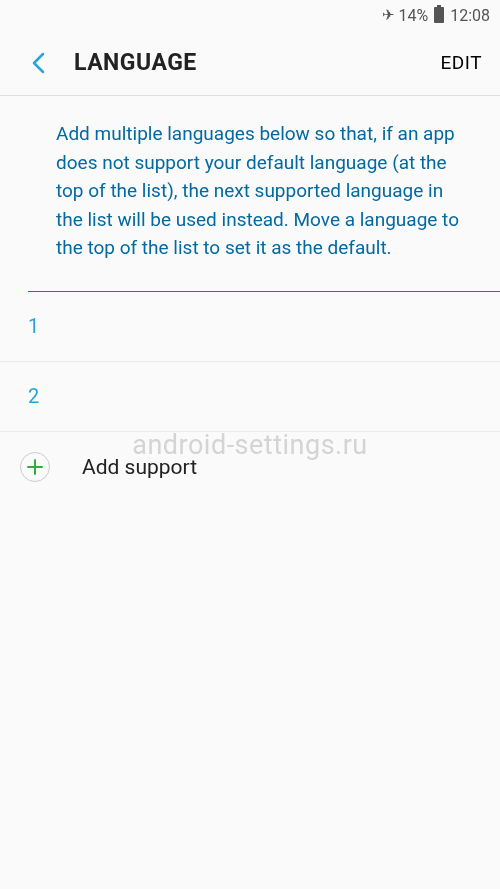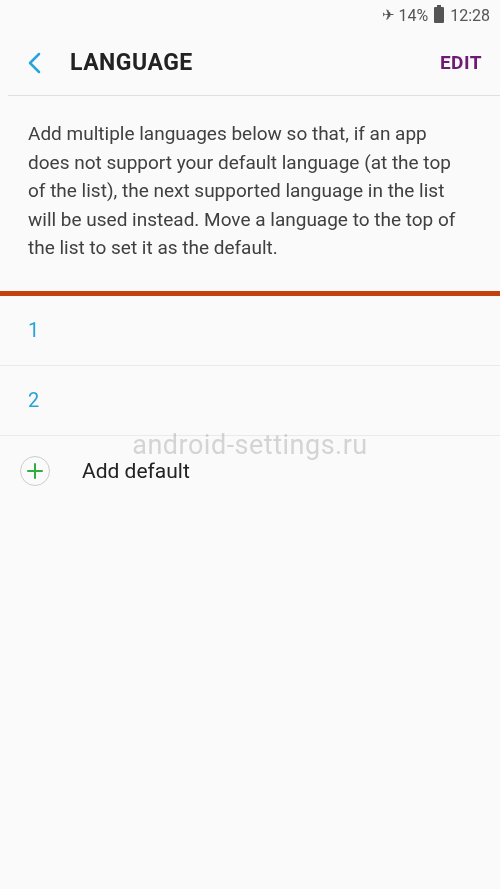--- a/index.html
+++ b/index.html
@@ -37,52 +37,52 @@
     top: -2px;
     left: 3px;
     width: 4px;
     height: 2px;
     background: #555;
   }
   .header {
     height: 66px;
     display: flex;
     align-items: center;
-    padding: 0 18px 0 12px;
+    padding: 0 18px 0 24px;
     border-bottom: 1px solid #e0e0e0;
-    margin-left: 8px;
   }
   .back-btn {
     width: 28px;
     height: 28px;
     display: flex;
     align-items: center;
     justify-content: center;
     margin-right: 22px;
   }
   .back-btn svg { width: 14px; height: 22px; }
   .header-title {
     font-size: 23px;
     font-weight: 700;
     color: #222;
     letter-spacing: 0.5px;
     flex: 1;
   }
   .edit-btn {
     font-size: 19px;
-    font-weight: 700;
-    color: #701a75;
+    font-weight: 400;
+    color: #000000;
     letter-spacing: 0.5px;
   }
   .description {
     padding: 24px 28px 28px 28px;
     font-size: 19px;
     line-height: 1.5;
-    color: #404040;
-    border-bottom: 5px solid #c2410c;
+    color: #0369a1;
+    border-bottom: 1px solid #c2410c;
+    margin-left: 28px;
   }
   .lang-row {
     height: 70px;
     display: flex;
     align-items: center;
     padding: 0 28px;
     border-bottom: 1px solid #eaeaea;
     font-size: 21px;
     color: #222;
   }
@@ -122,21 +122,21 @@
     white-space: nowrap;
   }
 </style>
 </head>
 <body>
 
 <div class="status-bar">
   <span class="airplane">✈</span>
   <span>14%</span>
   <span class="battery-icon"></span>
-  <span>12:28</span>
+  <span>12:08</span>
 </div>
 
 <div class="header">
   <div class="back-btn">
     <svg viewBox="0 0 14 22">
       <polyline points="12,2 3,11 12,20" stroke="#27a4d9" stroke-width="2.5" fill="none" stroke-linecap="round" stroke-linejoin="round"></polyline>
     </svg>
   </div>
   <div class="header-title">LANGUAGE</div>
   <div class="edit-btn">EDIT</div>
@@ -152,16 +152,16 @@
   <span class="lang-num">2</span>
 </div>
 
 <div class="add-row">
   <span class="plus-icon">
     <svg viewBox="0 0 16 16">
       <line x1="8" y1="1" x2="8" y2="15" stroke="#2eae3e" stroke-width="2" stroke-linecap="round"></line>
       <line x1="1" y1="8" x2="15" y2="8" stroke="#2eae3e" stroke-width="2" stroke-linecap="round"></line>
     </svg>
   </span>
-  <span>Add default</span>
+  <span>Add support</span>
 </div>
 
 <div class="watermark">android-settings.ru</div>
 
 </body></html>

